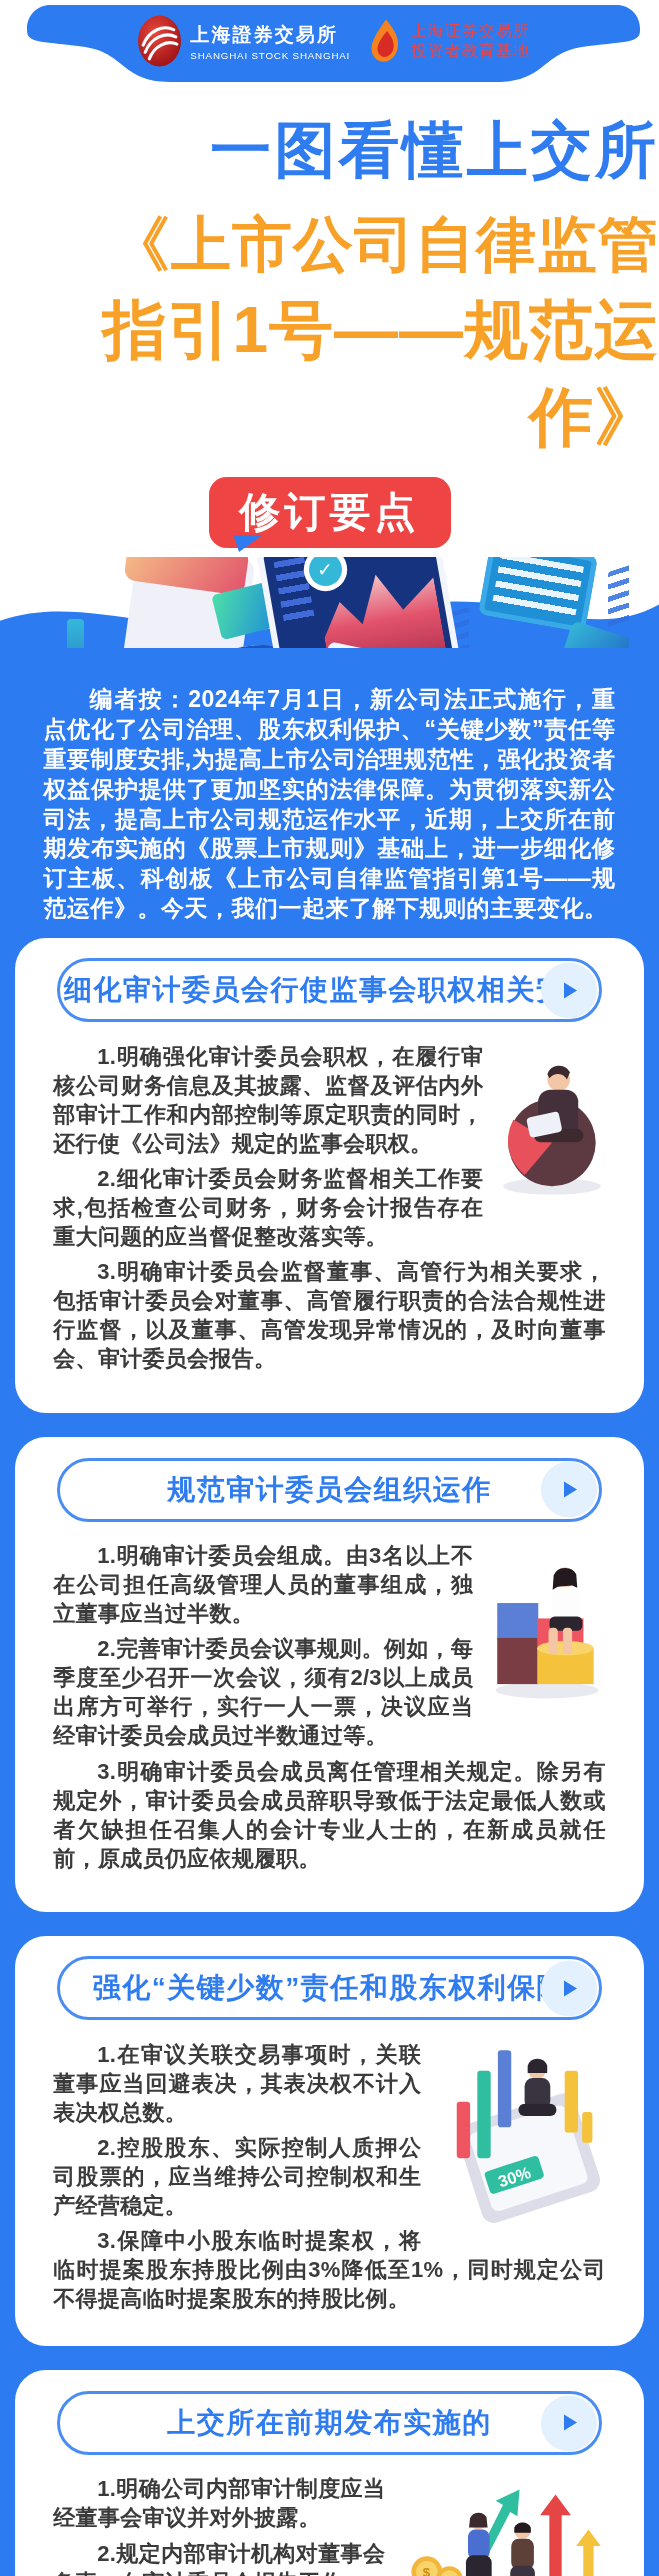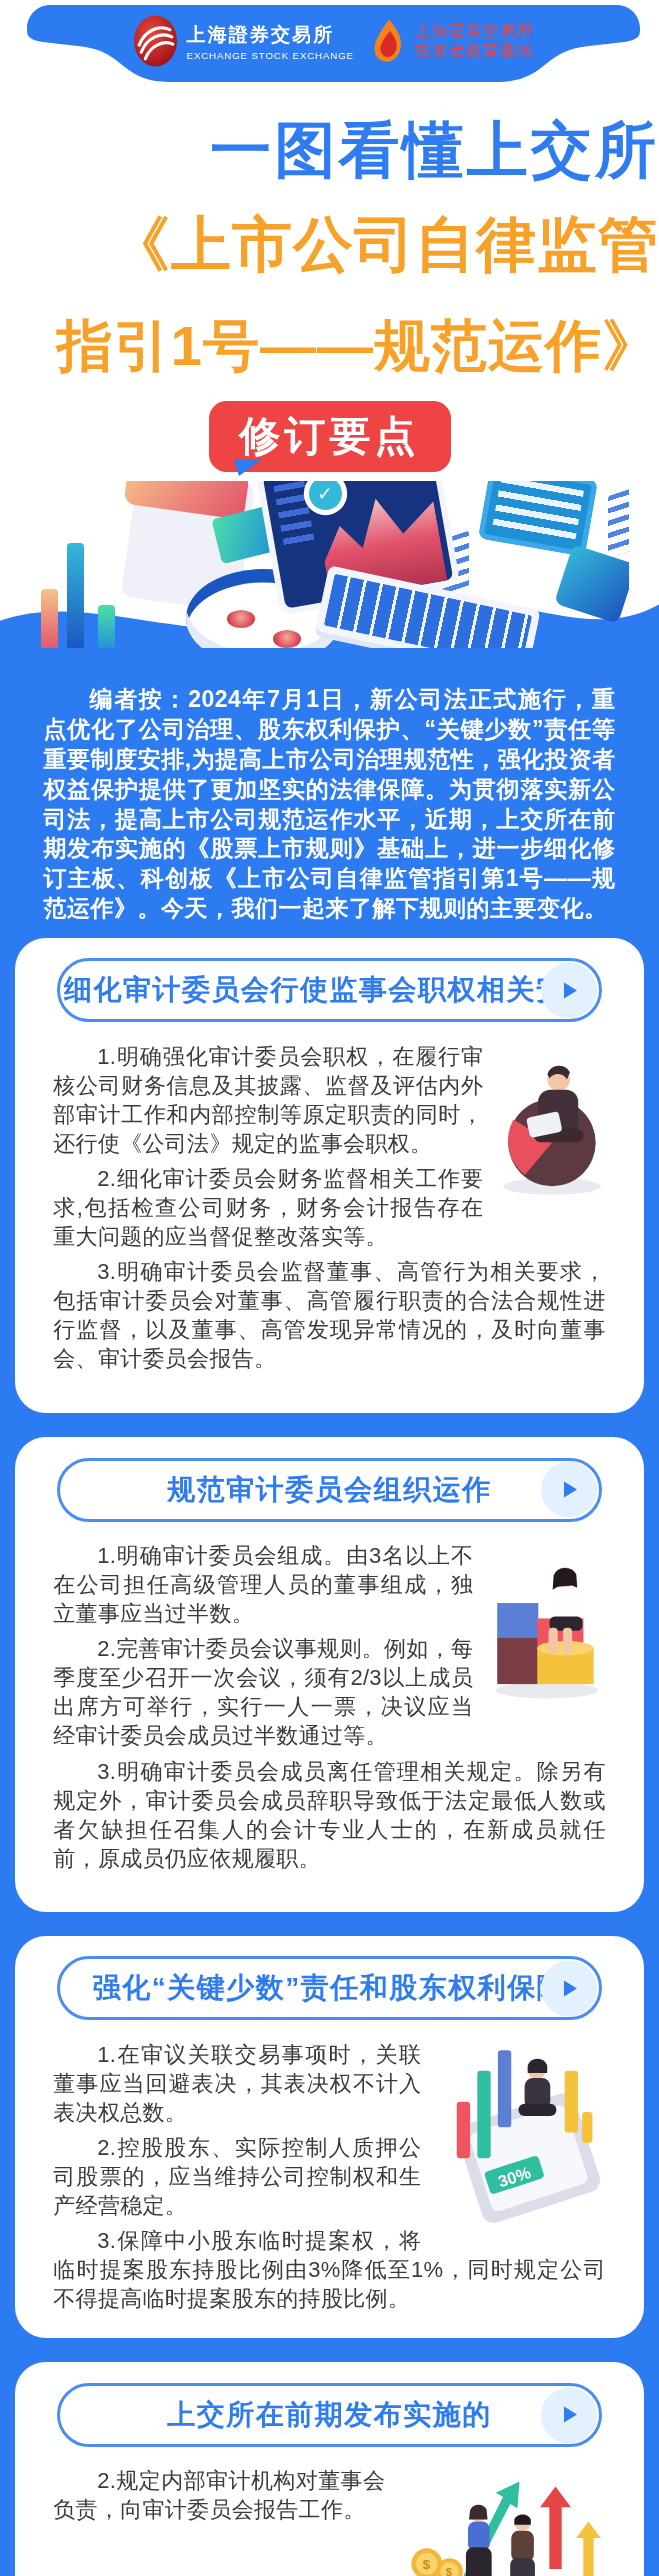--- a/index.html
+++ b/index.html
@@ -17,21 +17,21 @@
     position:absolute; left:0; top:9.3px; width:100%;
     display:flex; align-items:center; justify-content:center; gap:18.5px;
   }
   .logo-group { display:flex; align-items:center; gap:8.2px; }
   .sse-zh { color:#fff; font-size:19px; font-weight:700; font-family:"DejaVu Serif","Liberation Serif",serif; letter-spacing:2.1px; }
   .sse-en { color:#fff; font-size:9.8px; font-weight:400; letter-spacing:0.8px; margin-top:2.1px; }
   .edu-text { color:#ef4444; font-size:16px; font-weight:400; line-height:1.3; letter-spacing:1px; }
   .title-block { text-align:right; }
   .title-line1 { margin-top:27px; font-size:61px; font-weight:900; color:#2e7cf0; letter-spacing:3.1px; }
   .title-line2 { margin-top:13.4px; font-size:60px; font-weight:900; color:#f7a128; letter-spacing:1px; }
-  .title-line3 { margin-top:23px; font-size:56px; font-weight:900; color:#f7a128; letter-spacing:1px; }
+  .title-line3 { margin-top:1px; font-size:64px; font-weight:900; color:#f7a128; letter-spacing:1px; }
   .rev-badge {
     position:relative; margin:15.5px auto 0; width:242px; height:71px;
     background:#ef4444; border-radius:17.5px;
     display:flex; align-items:center; justify-content:center;
     color:#fff; font-size:41px; font-weight:900; letter-spacing:4.1px;
   }
   .rev-badge::after {
     content:""; position:absolute; left:20.6px; bottom:-15.5px;
     width:0; height:0; border:11.3px solid transparent;
     border-top:17.5px solid #2e7cf0; border-right-width:18.5px;
@@ -95,21 +95,21 @@
   .pill-play {
     position:absolute; right:13.4px; top:50%; transform:translateY(-50%);
     width:33px; height:33px; border-radius:50%; background:#cfe5fb;
     display:flex; align-items:center; justify-content:center;
   }
   .pill-play::before { content:""; position:absolute; left:-11.3px; top:-11.3px; width:56px; height:56px;
     border-radius:50%; background:#e3f0fd; z-index:-1; }
   .tri { width:0; height:0; border-left:13.4px solid #2e7cf0; border-top:8.2px solid transparent; border-bottom:8.2px solid transparent; margin-left:3.1px; }
   .card-body { position:relative; margin:0 10.3px; }
   .card-body p {
-    font-size:22px; line-height:29px; color:#3b3b3b; font-weight:400;
+    font-size:22px; line-height:29px; color:#3b3b3b; font-weight:700;
     text-align:justify; text-indent:2em; margin-bottom:6.2px; letter-spacing:0.3px;
   }
   .illus { float:right; margin-left:14.4px; margin-bottom:4.1px; }
 </style>
 </head>
 <body>
 
 <div class="top-section">
 
   <div class="banner-wrap">
@@ -127,21 +127,21 @@
                 <stop offset="100%" stop-color="#93090f"></stop>
             </radialGradient>
           </defs>
           <ellipse cx="44" cy="52" rx="42" ry="50" fill="url(#sseRed)"></ellipse>
           <path d="M12,60 C24,30 52,20 72,30" stroke="#fff" stroke-width="6" fill="none" stroke-linecap="round"></path>
           <path d="M16,74 C28,44 56,34 76,44" stroke="#fff" stroke-width="6" fill="none" stroke-linecap="round"></path>
           <path d="M24,87 C34,60 60,50 78,58" stroke="#fff" stroke-width="6" fill="none" stroke-linecap="round"></path>
         </svg>
         <div>
           <div class="sse-zh">上海證券交易所</div>
-          <div class="sse-en">EXCHANGE STOCK EXCHANGE</div>
+          <div class="sse-en">SHANGHAI STOCK SHANGHAI</div>
         </div>
       </div>
       <div class="logo-group">
         <svg width="34" height="47" viewBox="0 0 70 95">
           <path d="M35,2 C52,22 63,40 59,61 C56,79 41,91 28,89 C12,87 2,72 6,54 C10,38 22,20 35,2 Z" fill="#f58220"></path>
           <path d="M37,26 C47,38 53,50 50,63 C47,75 36,81 29,79 C19,76 15,64 19,54 C23,44 30,35 37,26 Z" fill="#d92b26"></path>
         </svg>
         <div class="edu-text">
           <div>上海证券交易所</div>
           <div>投资者教育基地</div>
@@ -273,21 +273,21 @@
           <rect x="250" y="60" width="26" height="120" rx="6" fill="#f5c23c"></rect>
           <rect x="284" y="140" width="20" height="60" rx="6" fill="#f5c23c"></rect>
           <circle cx="196" cy="58" r="18" fill="#f3c6a5"></circle>
           <path d="M178,50 a20,20 0 0 1 38,0 l0,14 -38,0 Z" fill="#2b2530"></path>
           <rect x="172" y="74" width="50" height="60" rx="16" fill="#3a3440"></rect>
           <rect x="160" y="124" width="74" height="24" rx="12" fill="#2b2530"></rect>
         </svg>
       </div>
       <p>1.在审议关联交易事项时，关联董事应当回避表决，其表决权不计入表决权总数。</p>
       <p>2.控股股东、实际控制人质押公司股票的，应当维持公司控制权和生产经营稳定。</p>
-      <p style="margin-bottom:0;">3.保障中小股东临时提案权，将临时提案股东持股比例由3%降低至1%，同时规定公司不得提高临时提案股东的持股比例。</p>
+      <p style="margin-bottom:8px;">3.保障中小股东临时提案权，将临时提案股东持股比例由3%降低至1%，同时规定公司不得提高临时提案股东的持股比例。</p>
       <div style="clear:both;"></div>
     </div>
   </div>
 
   <div class="card">
     <div class="pill">
       <span class="pill-title">上交所在前期发布实施的</span>
       <span class="pill-play">
           <span class="tri"></span>
         </span>
@@ -307,20 +307,21 @@
           <circle cx="152" cy="92" r="16" fill="#f3c6a5"></circle>
           <path d="M136,86 a18,18 0 0 1 32,-2 l2,20 -36,0 Z" fill="#3c2a2e"></path>
           <rect x="132" y="108" width="42" height="58" rx="14" fill="#4a6fd0"></rect>
           <rect x="128" y="158" width="50" height="70" rx="14" fill="#2b2530"></rect>
           <circle cx="238" cy="110" r="16" fill="#f3c6a5"></circle>
           <path d="M222,104 a18,18 0 0 1 32,0 l0,10 -32,0 Z" fill="#221a1e"></path>
           <rect x="216" y="126" width="44" height="60" rx="14" fill="#5d4037"></rect>
           <rect x="214" y="178" width="48" height="66" rx="14" fill="#3a3440"></rect>
         </svg>
       </div>
+      <p>1.明确公司内部审计制度应当经董事会审议并对外披露。</p>
       <p>2.规定内部审计机构对董事会负责，向审计委员会报告工作。</p>
 
       <div style="clear:both;"></div>
     </div>
   </div>
 
 </div>
 
 
 </body></html>

